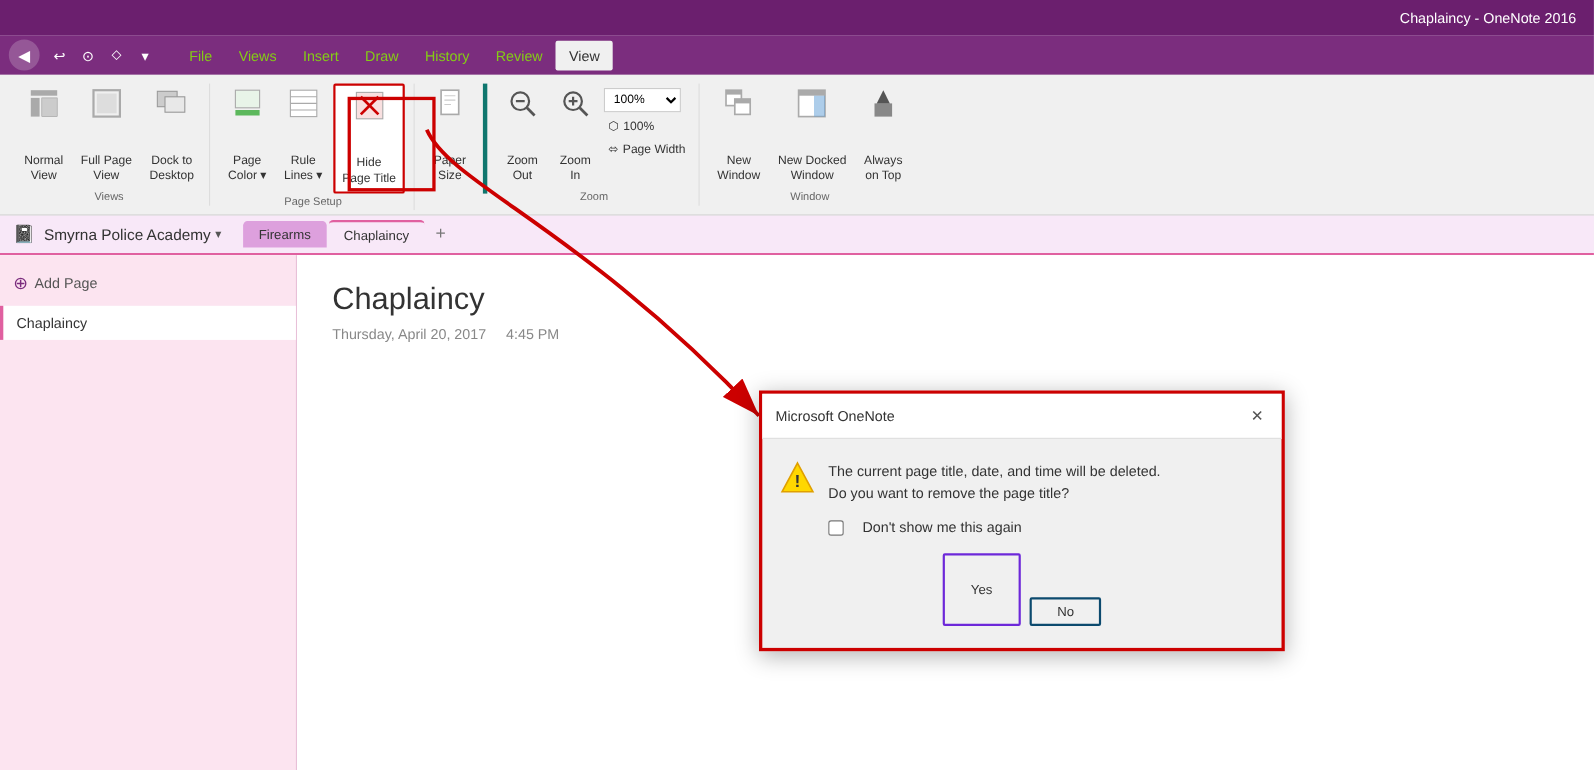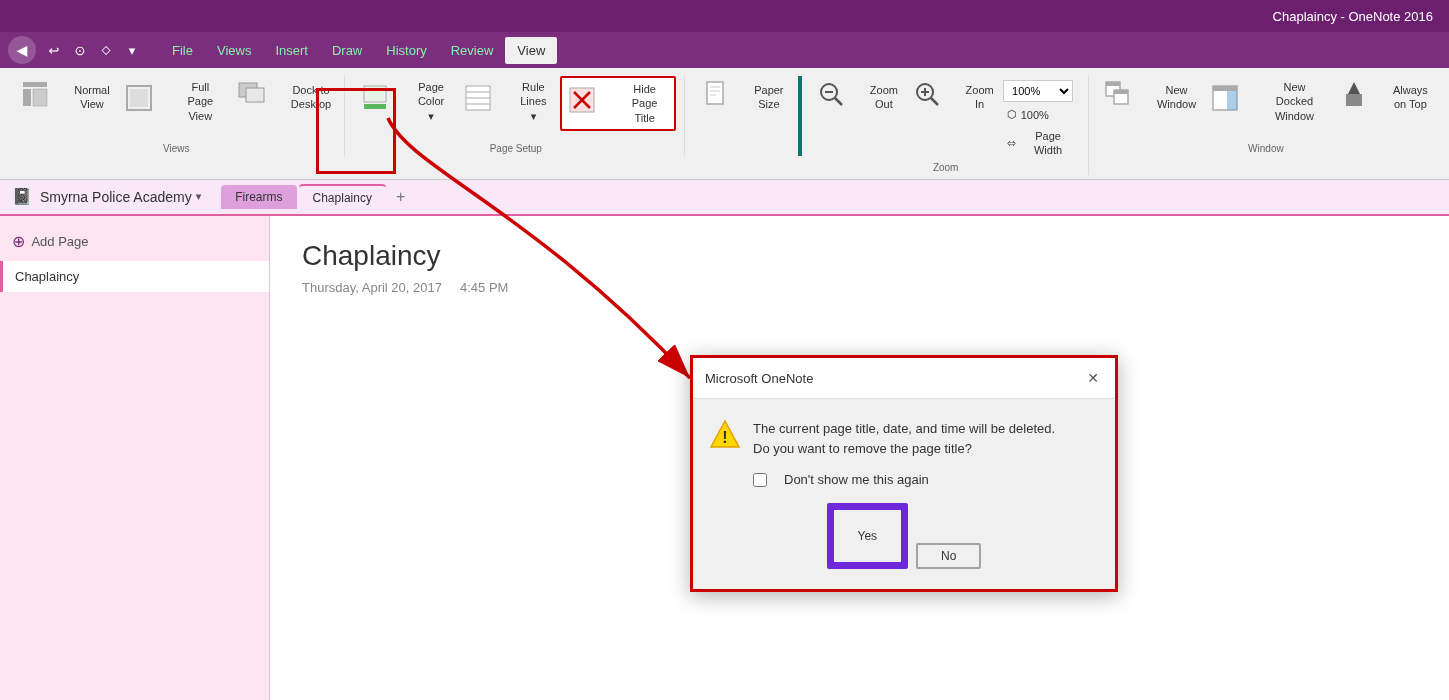--- a/index.html
+++ b/index.html
@@ -39,21 +39,21 @@
     }
     .menu-nav-btn {
       width: 24px; height: 24px;
       display: flex; align-items: center; justify-content: center;
       color: white; font-size: 13px; cursor: pointer;
     }
     .menu-items {
       display: flex; align-items: center; margin-left: 16px;
     }
     .menu-item {
-      color: #86efac; padding: 6px 12px; cursor: pointer; font-size: 13px; border-radius: 2px;
+      color: #84cc16; padding: 6px 12px; cursor: pointer; font-size: 13px; border-radius: 2px;
     }
     .menu-item.active { background: #f0f0f0; color: #333; }
 
     
     .ribbon {
       background: #f0f0f0;
       border-bottom: 1px solid #ccc;
       padding: 4px 0 0 0;
     }
     .ribbon-content {
@@ -79,21 +79,21 @@
       text-align: center;
     }
     .ribbon-buttons {
       display: flex;
       align-items: flex-start;
       gap: 4px;
       flex: 1;
     }
     .ribbon-btn {
       display: flex;
-      flex-direction: row;
+      flex-direction: column;
       align-items: center;
       justify-content: center;
       padding: 4px 6px;
       cursor: pointer;
       border-radius: 2px;
       min-width: 44px;
       text-align: center;
       font-size: 11px;
       color: #333;
       line-height: 1.3;
@@ -225,21 +225,21 @@
     .dialog-overlay {
       position: fixed;
       top: 0; left: 0; right: 0; bottom: 0;
       z-index: 100;
       pointer-events: none;
     }
     .dialog-box {
       position: absolute;
       top: 355px;
       left: 690px;
-      width: 428px;
+      width: 478px;
       background: #f0f0f0;
       border: 3px solid #cc0000;
       box-shadow: 0 4px 20px rgba(0,0,0,0.3);
       pointer-events: all;
     }
     .dialog-title-bar {
       background: white;
       padding: 10px 12px;
       display: flex;
       align-items: center;
@@ -296,28 +296,28 @@
     }
     .dialog-buttons {
       display: flex;
       justify-content: center;
       gap: 8px;
       padding-bottom: 8px;
     }
     .dialog-btn {
       padding: 5px 24px;
       font-size: 12px;
-      border: 7px solid #6d28d9;
+      border: 2px solid #6d28d9;
       background: #f0f0f0;
       cursor: pointer;
       border-radius: 2px;
       color: #333;
     }
     .dialog-btn.focused {
-      border: 2px solid #a3a3a3;
+      border: 2px solid #0c4a6e;
       padding: 4px 23px;
       margin-top: 40px;
     }
 
     
     .highlight-box {
       position: absolute;
       top: 88px;
       left: 316px;
       width: 80px;

